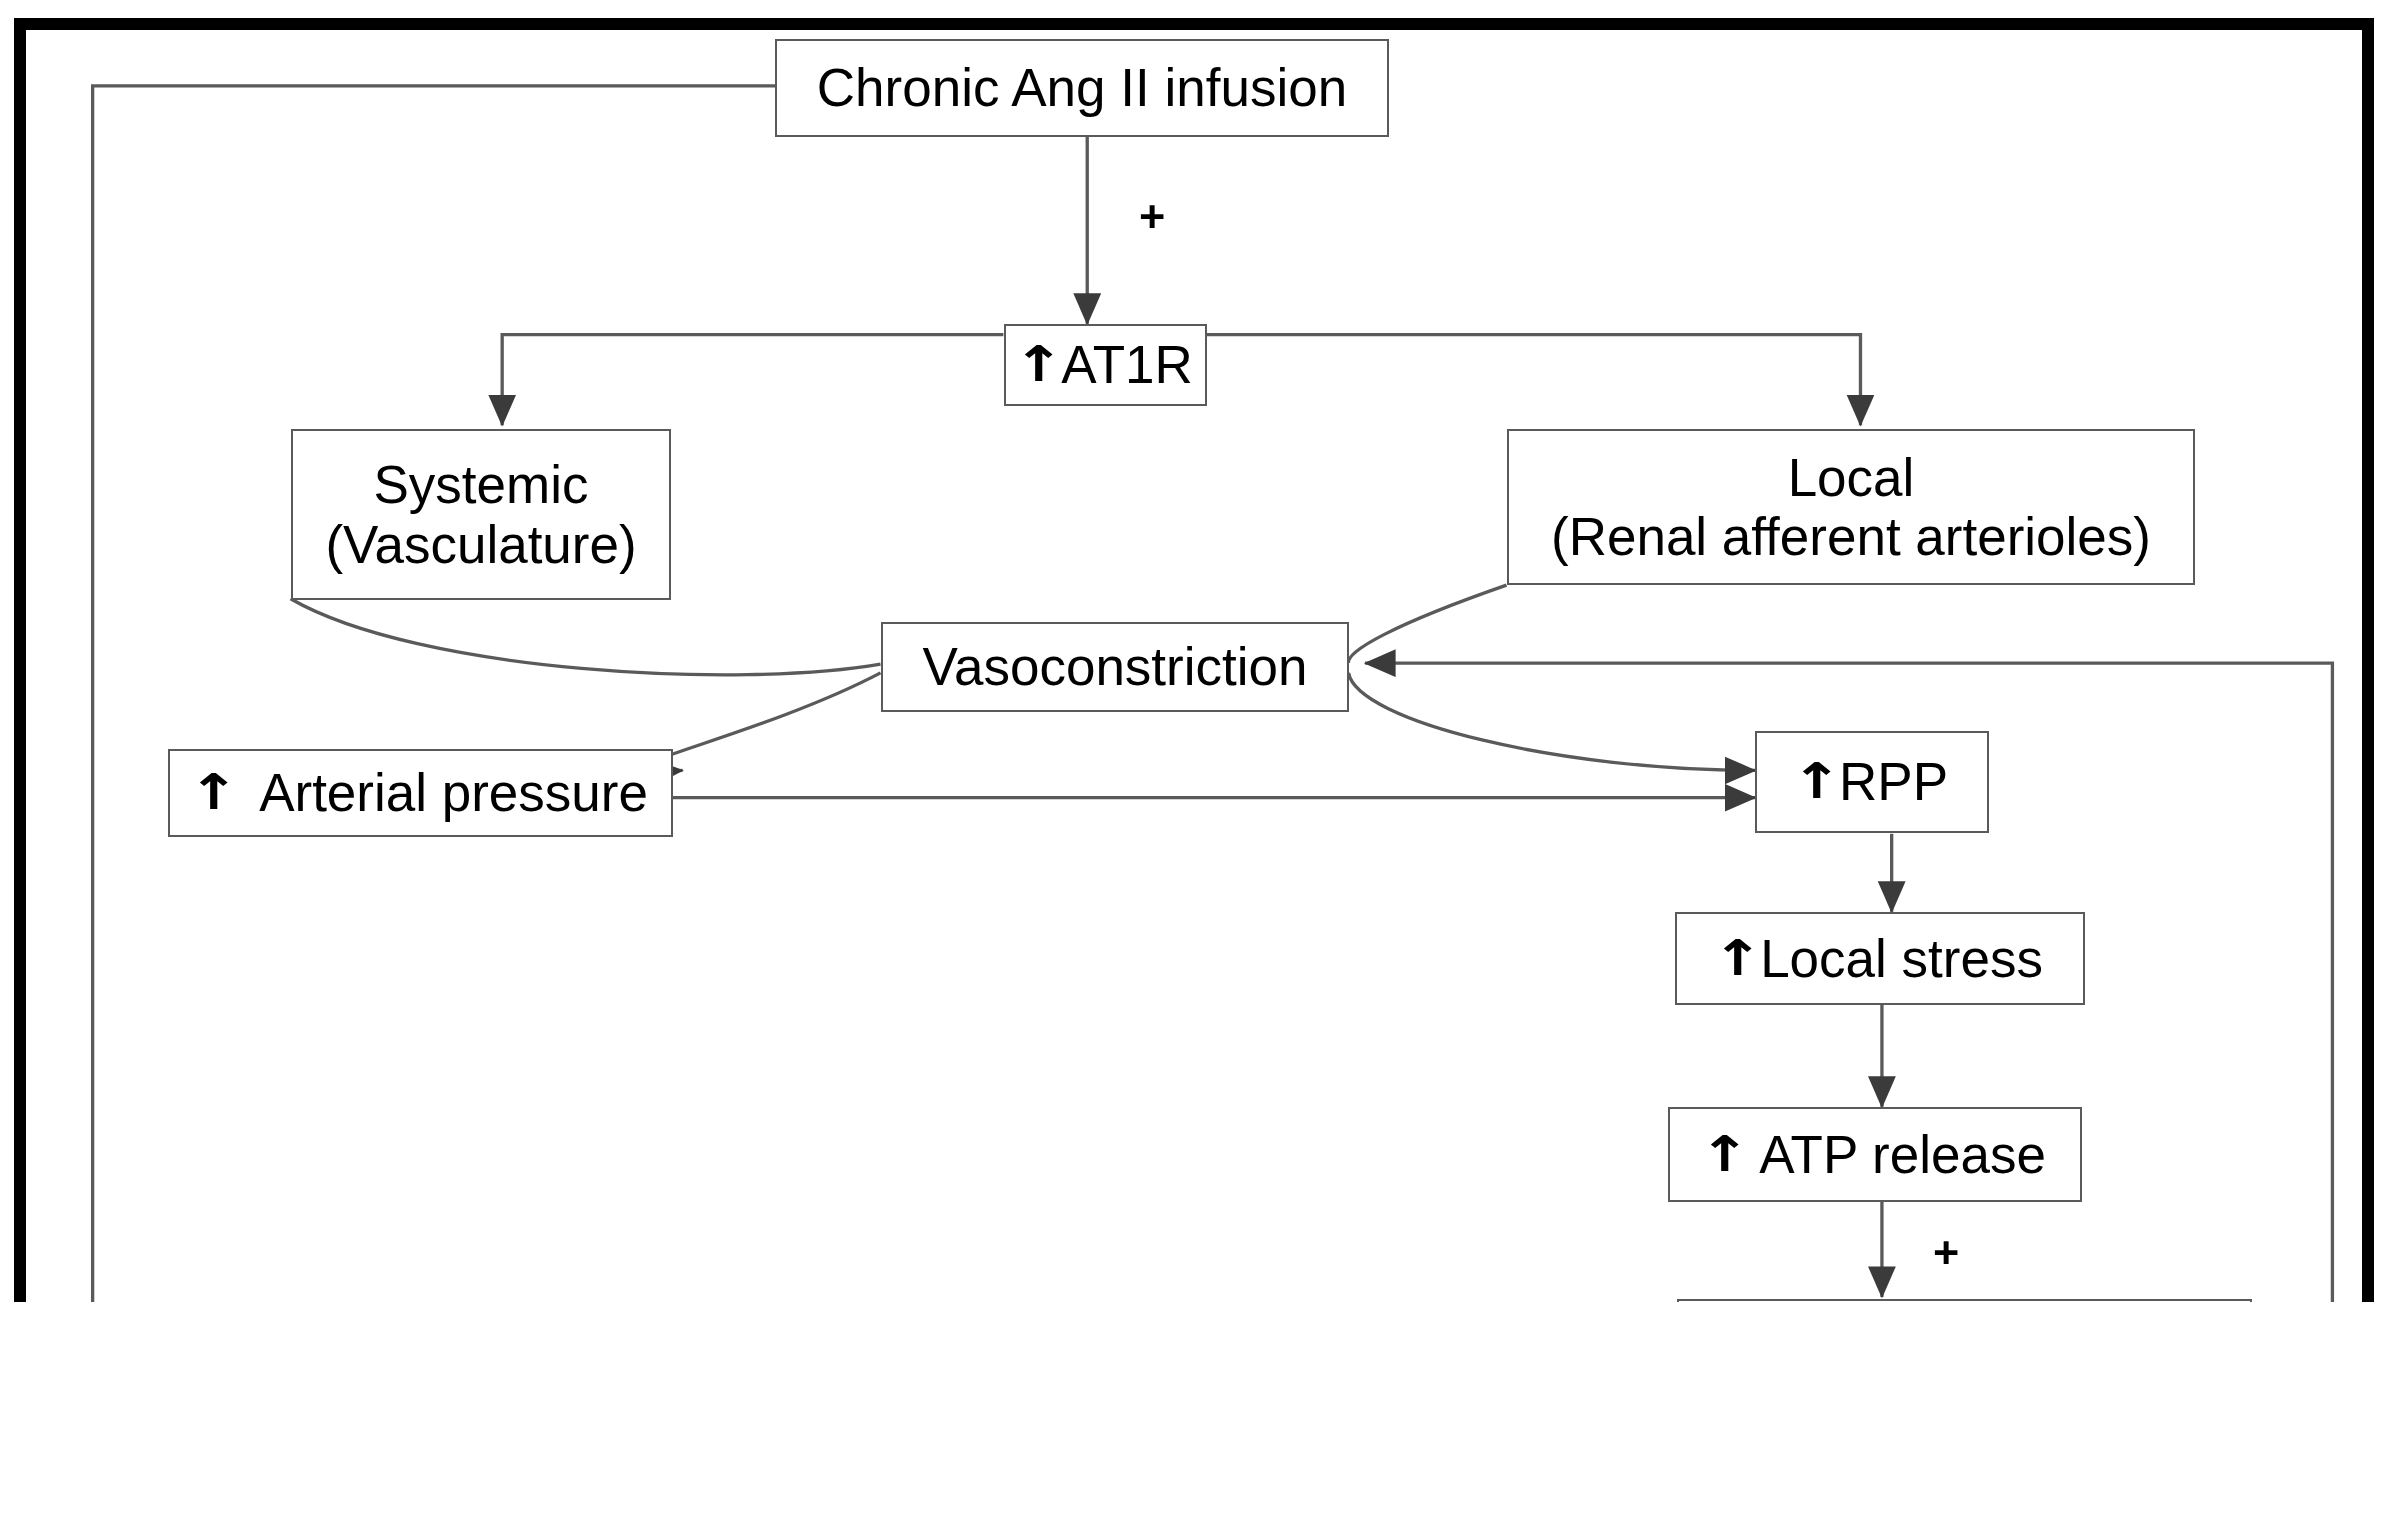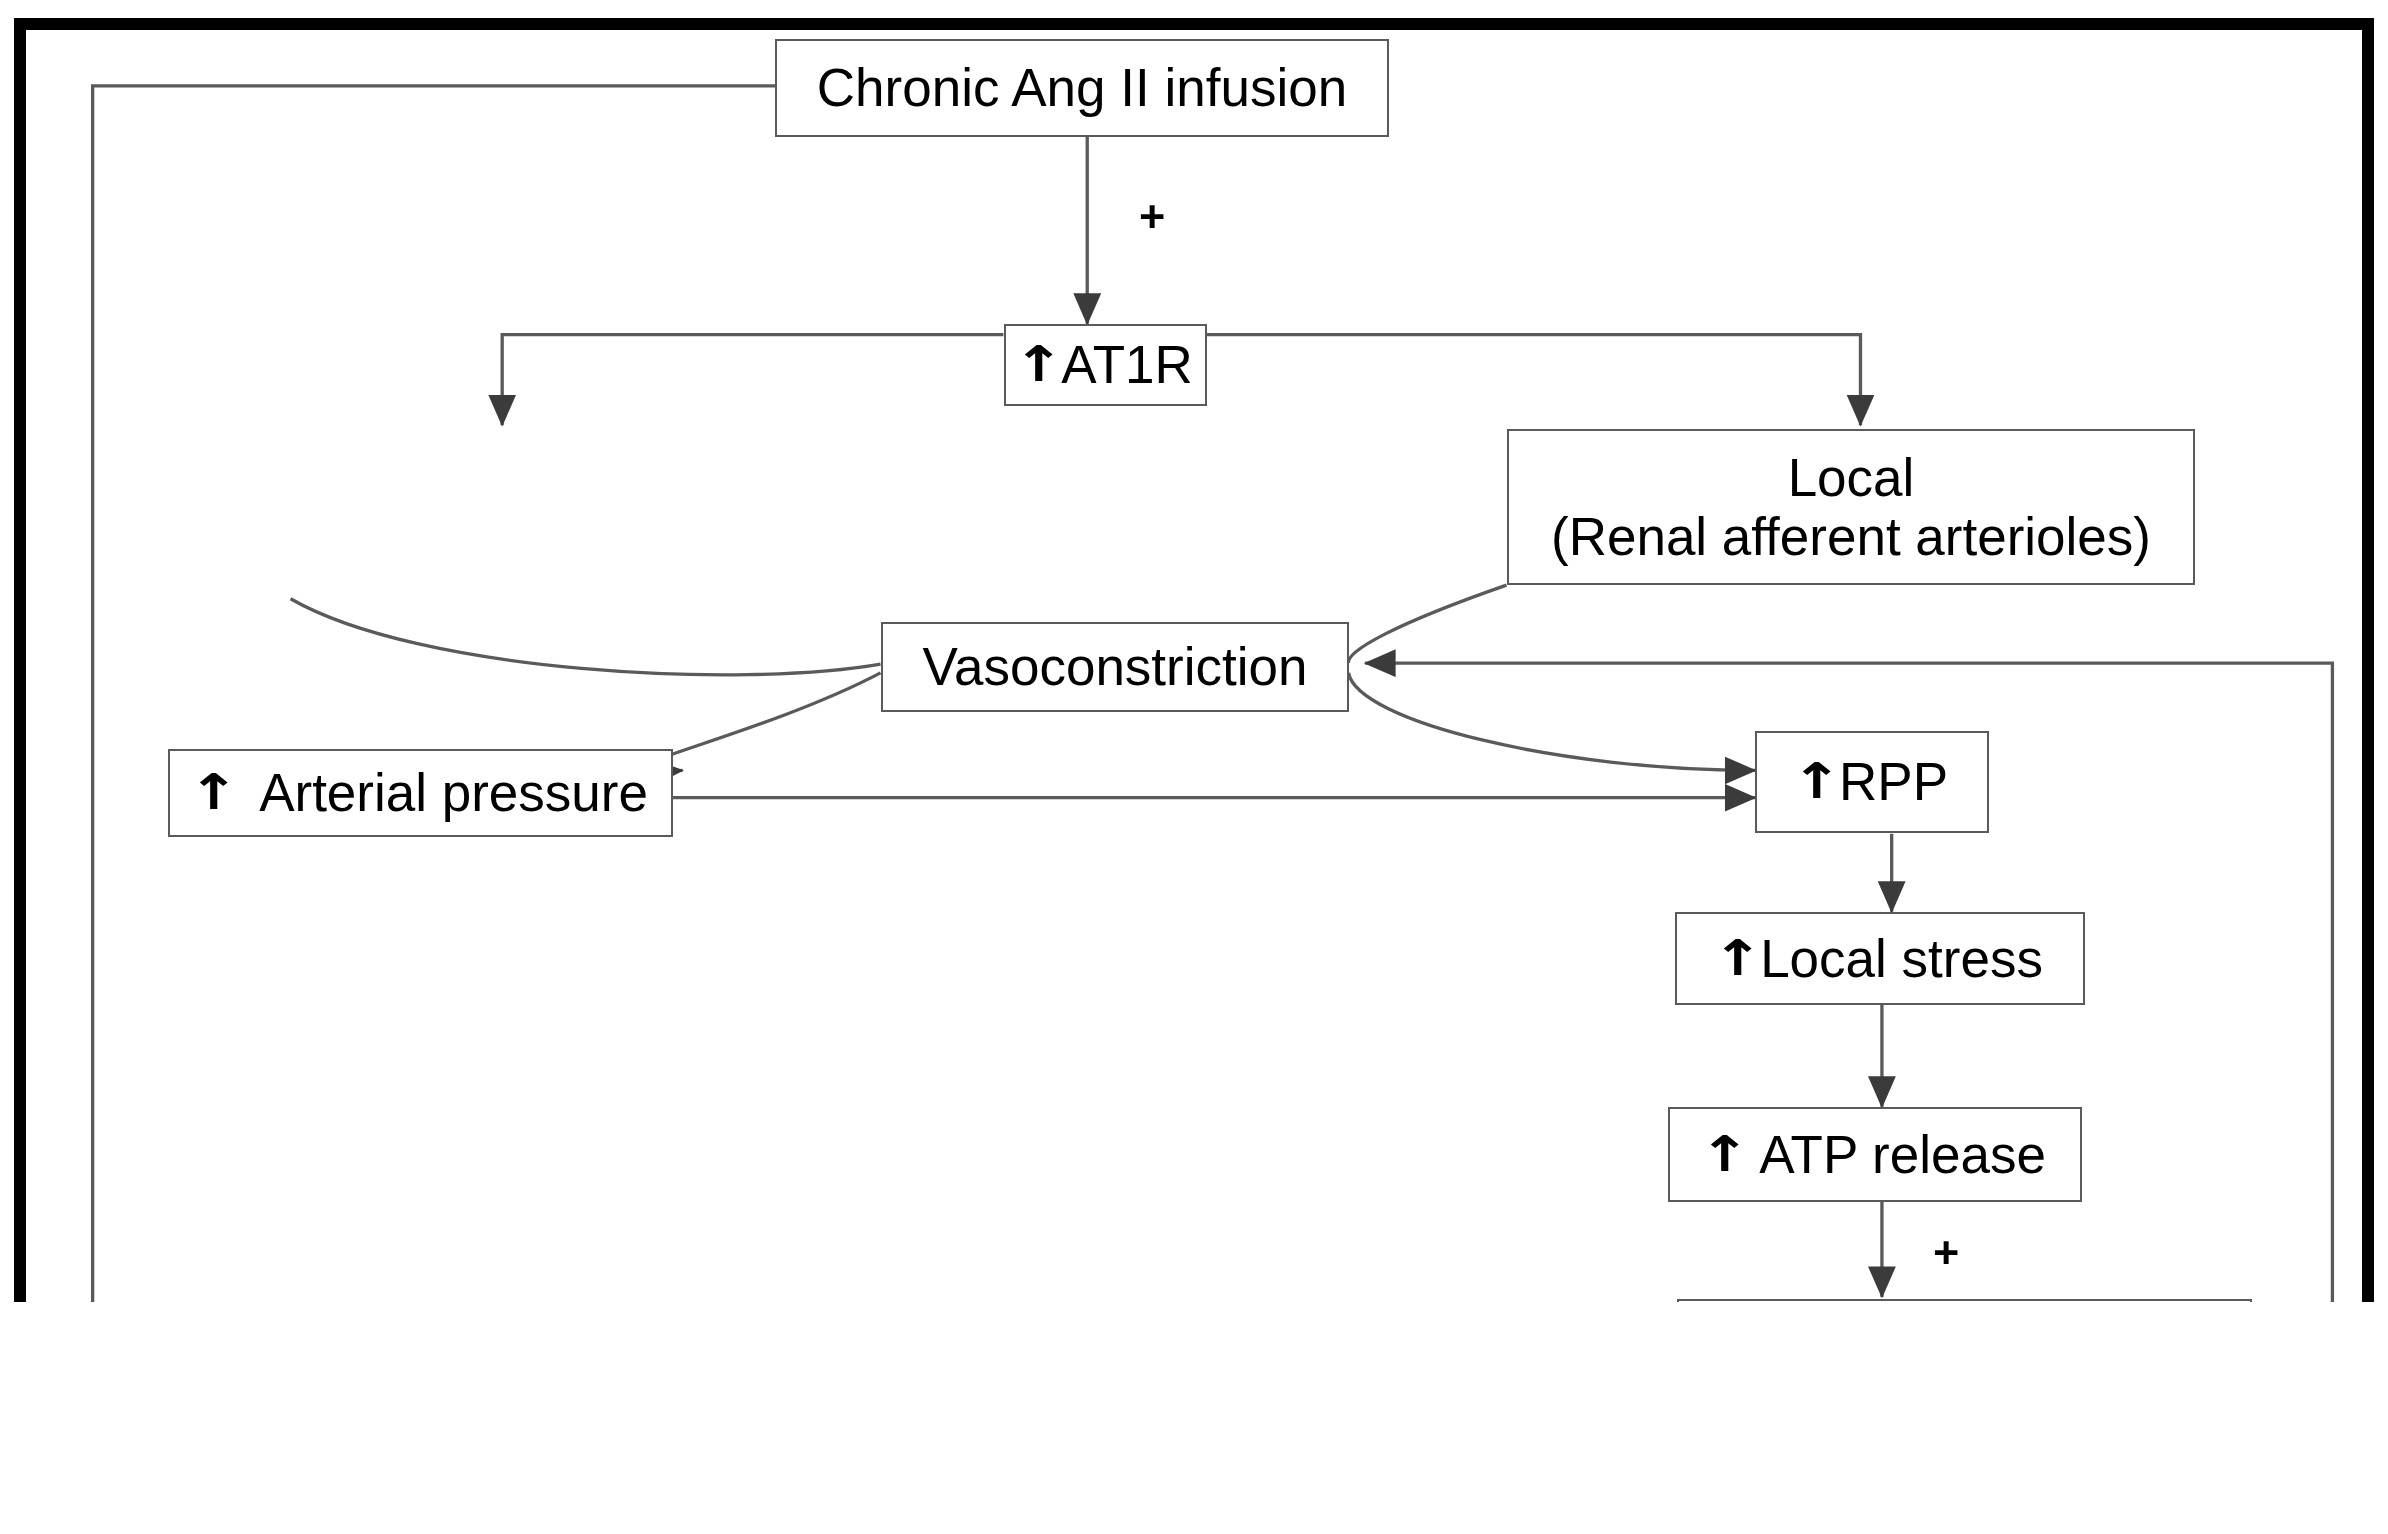--- a/index.html
+++ b/index.html
@@ -123,20 +123,24 @@
 
   <div class="sym" style="left:1139px; top:191px;">+</div>
 
   <div class="node" style="left:1004px; top:324px; width:203px; height:82px;">
     <div class="row">
       <span class="up">↑</span>
       <span>AT1R</span>
     </div>
   </div>
 
+  <div class="node" style="left:291px; top:429px; width:380px; height:171px;">
+    <span>Systemic</span>
+    <span>(Vasculature)</span>
+  </div>
 
   <div class="node" style="left:881px; top:622px; width:468px; height:90px;">
     <span>Vasoconstriction</span>
   </div>
 
   <div class="node" style="left:1507px; top:429px; width:688px; height:156px;">
     <span>Local</span>
     <span>(Renal afferent arterioles)</span>
   </div>
 

